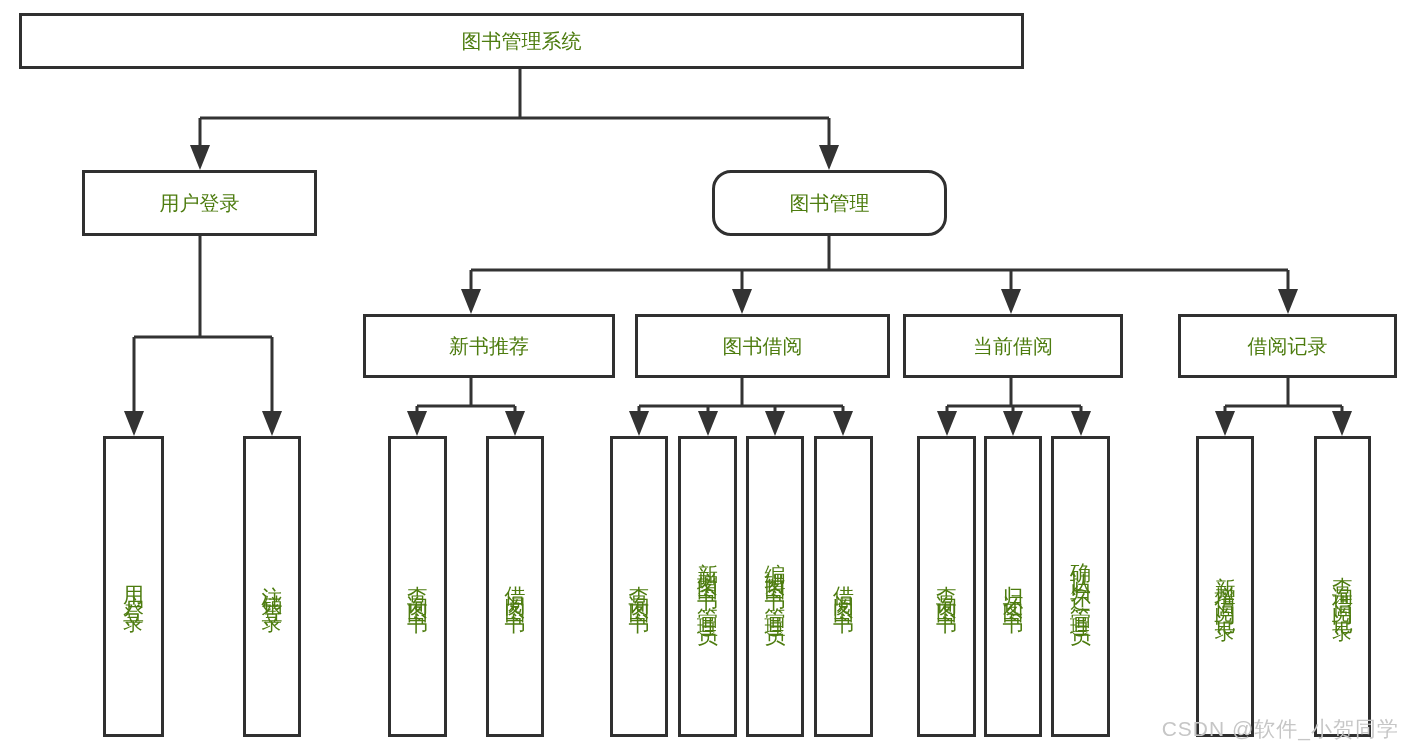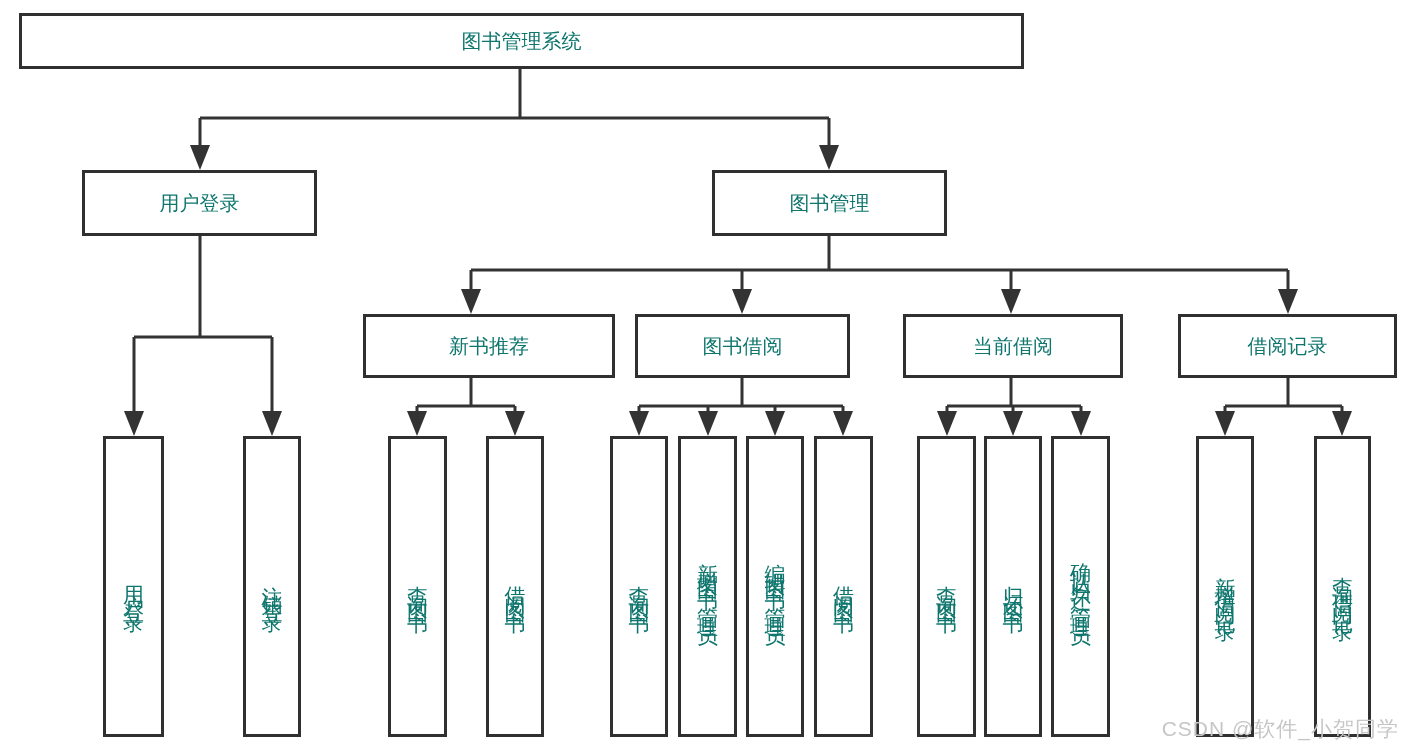--- a/index.html
+++ b/index.html
@@ -17,21 +17,21 @@
     width: 1405px; height: 747px;
   }
   .box {
     position: absolute;
     box-sizing: border-box;
     background: #ffffff;
     border: 3px solid #303030;
     display: flex;
     align-items: center;
     justify-content: center;
-    color: #0f766e;
+    color: #4d7c0f;
     font-size: 20px;
     text-align: center;
     white-space: nowrap;
   }
   .vbox { font-size: 21px; }
   .vbox .vtext {
     writing-mode: vertical-rl;
     text-orientation: mixed;
     letter-spacing: 9px;
     white-space: nowrap;
@@ -87,24 +87,24 @@
       <polygon points="1003,411 1023,411 1013,436"></polygon>
       <polygon points="1071,411 1091,411 1081,436"></polygon>
       <polygon points="1215,411 1235,411 1225,436"></polygon>
       <polygon points="1332,411 1352,411 1342,436"></polygon>
     </g>
   </svg>
 
   <div class="box" style="left:19px; top:13px; width:1005px; height:56px;">图书管理系统</div>
 
   <div class="box" style="left:82px; top:170px; width:235px; height:66px;">用户登录</div>
-  <div class="box" style="left:712px; top:170px; width:235px; height:66px;">图书管理</div>
+  <div class="box" style="left:712px; top:170px; width:235px; height:66px;border-radius:19px;">图书管理</div>
 
   <div class="box" style="left:363px; top:314px; width:252px; height:64px;">新书推荐</div>
-  <div class="box" style="left:635px; top:314px; width:215px; height:64px;">图书借阅</div>
+  <div class="box" style="left:635px; top:314px; width:255px; height:64px;">图书借阅</div>
   <div class="box" style="left:903px; top:314px; width:220px; height:64px;text-align:right;">当前借阅</div>
   <div class="box" style="left:1178px; top:314px; width:219px; height:64px;">借阅记录</div>
 
   <div class="box vbox" style="left:103px; top:436px; width:61px; height:301px;">
     <span class="vtext">用户登录</span>
   </div>
   <div class="box vbox" style="left:243px; top:436px; width:58px; height:301px;">
     <span class="vtext">注销登录</span>
   </div>
 

